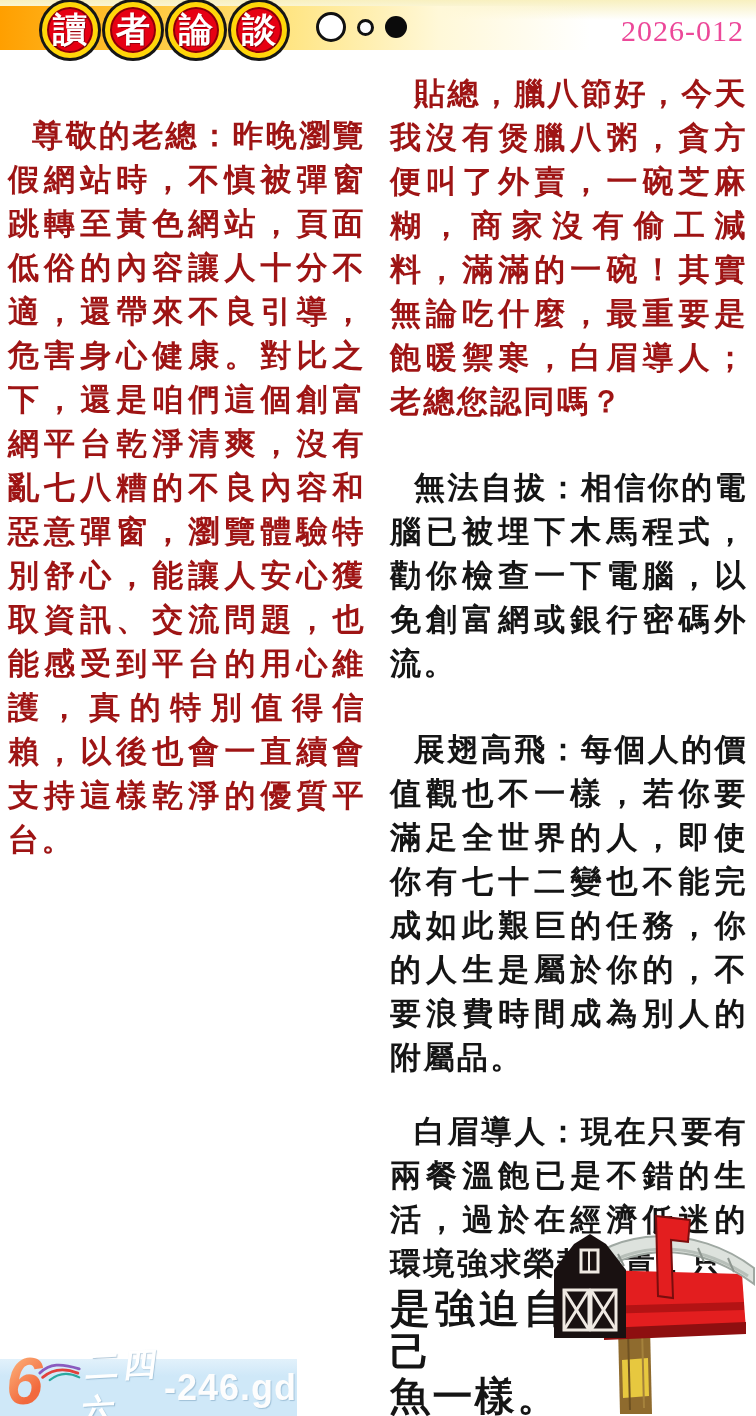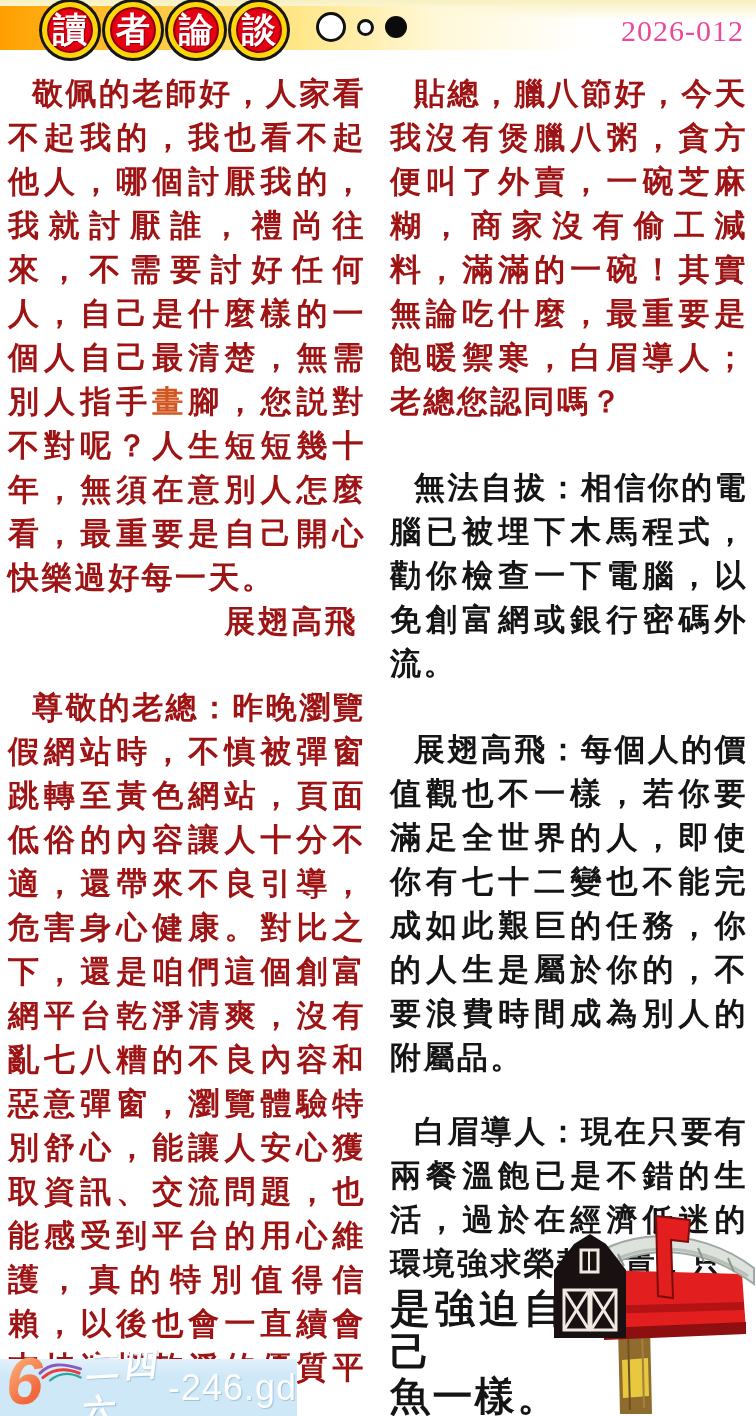--- a/index.html
+++ b/index.html
@@ -75,21 +75,21 @@
     background:linear-gradient(135deg,#ffc489,#f2693d 70%);
     -webkit-background-clip:text;background-clip:text;color:transparent;
   }
   .logo-ribbon{margin:-34px 0 0 -6px;}
   .logo-cn{
     font-size:33px;font-weight:900;color:#fff;letter-spacing:4px;
     transform:skewX(-10deg) rotate(-3deg);margin-left:2px;
     text-shadow:1px 1px 1px rgba(120,160,190,.6);
   }
   .logo-domain{
-    font-size:36px;font-weight:400;color:#fdfdfd;margin-left:2px;
+    font-size:36px;font-weight:700;color:#fdfdfd;margin-left:2px;
     text-shadow:1px 1px 1px rgba(120,160,190,.55);letter-spacing:1px;
   }
 </style>
 </head>
 <body>
 
 <div class="page">
 
   <header class="header">
     <div class="top-tint"></div>
@@ -104,24 +104,20 @@
       <span class="dot-lg"></span>
       <span class="dot-sm"></span>
       <span class="dot-fill"></span>
     </div>
     <div class="issue-number">2026-012</div>
   </header>
 
   <main class="columns">
 
     <section class="col">
-      <article class="letter-1">
-        <p class="para red"><span>敬佩的老師好，人家看不起我的，我也看不起他人，哪個討厭我的，我就討厭誰，禮尚往來，不需要討好任何人，自己是什麼樣的一個人自己最清楚，無需別人指手</span><span class="hl">畫</span><span>腳，您説對不對呢？人生短短幾十年，無須在意別人怎麼看，最重要是自己開心快樂過好每一天。</span></p>
-        <div class="signature-line red">展翅高飛</div>
-      </article>
 
       <article class="letter-2">
         <p class="para red">尊敬的老總：昨晚瀏覽假網站時，不慎被彈窗跳轉至黃色網站，頁面低俗的內容讓人十分不適，還帶來不良引導，危害身心健康。對比之下，還是咱們這個創富網平台乾淨清爽，沒有亂七八糟的不良內容和惡意彈窗，瀏覽體驗特別舒心，能讓人安心獲取資訊、交流問題，也能感受到平台的用心維護，真的特別值得信賴，以後也會一直續會支持這樣乾淨的優質平台。</p>
 
       </article>
     </section>
 
     <section class="col" style="flex:1;">
       <article class="letter-3">
         <p class="para red">貼總，臘八節好，今天我沒有煲臘八粥，貪方便叫了外賣，一碗芝麻糊，商家沒有偷工減料，滿滿的一碗！其實無論吃什麼，最重要是飽暖禦寒，白眉導人；老總您認同嗎？</p>

